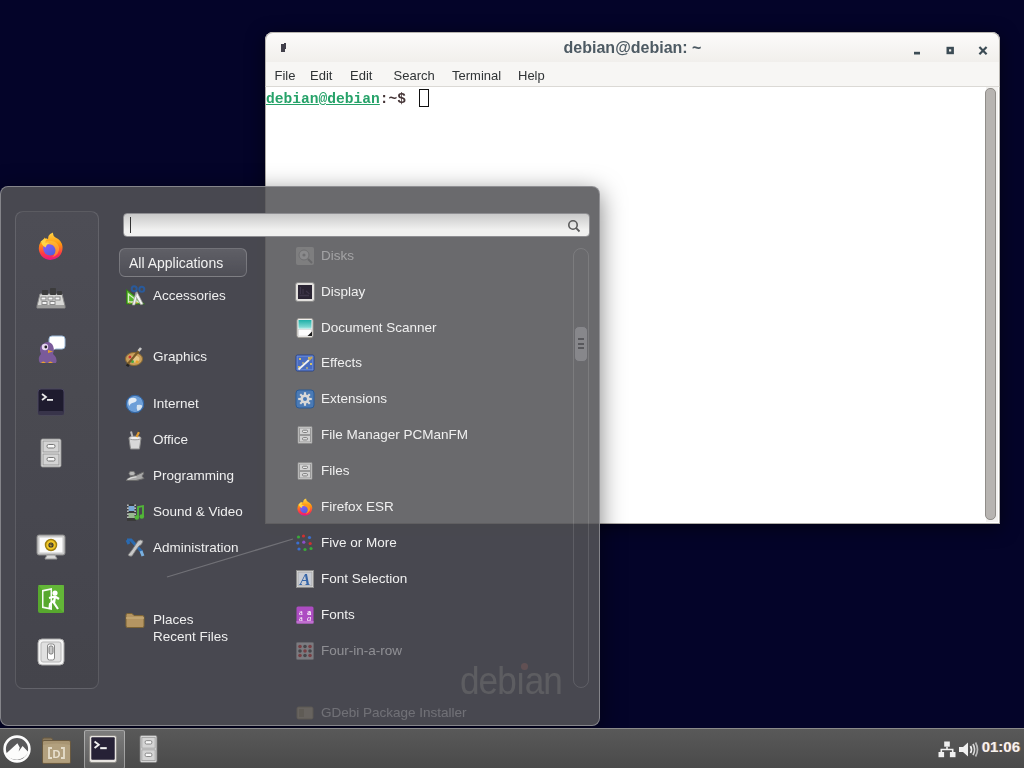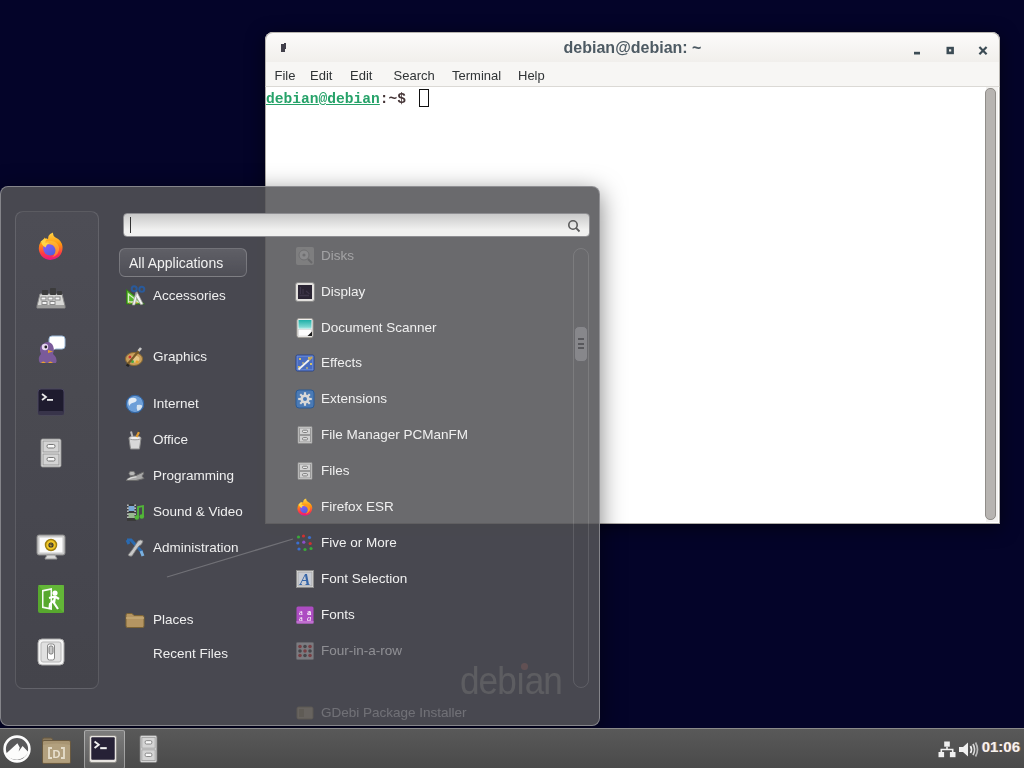--- a/index.html
+++ b/index.html
@@ -299,21 +299,21 @@
         </svg>
       <span class="tx">Administration</span>
       </div>
     <div class="cat" style="top:415px;">
       <svg class="ic" viewBox="0 0 22 22">
           <path d="M2 6 Q2 4.5 3.5 4.5 L8 4.5 L10 6.5 L18.5 6.5 Q20 6.5 20 8 L20 17 Q20 18.5 18.5 18.5 L3.5 18.5 Q2 18.5 2 17 Z" fill="#b49562" stroke="#7d6434"></path>
           <path d="M2 9 L20 9" stroke="#c8ab77" stroke-width="1.4"></path>
         </svg>
       <span class="tx">Places</span>
       </div>
-    <div class="cat" style="top:449px;">
+    <div class="cat" style="top:432px;">
         <span class="tx">Recent Files</span>
       </div>
 
     <div class="app dim" style="top:51px;">
       <svg class="ic" viewBox="0 0 20 20">
           <rect x="1" y="1" width="18" height="18" rx="2" fill="#9a9a9a"></rect>
           <circle cx="9" cy="9" r="5" fill="#b8b8b8" stroke="#777"></circle>
           <circle cx="9" cy="9" r="1.6" fill="#777"></circle>
           <path d="M13 13 L17 17" stroke="#666" stroke-width="2"></path>
         </svg>

